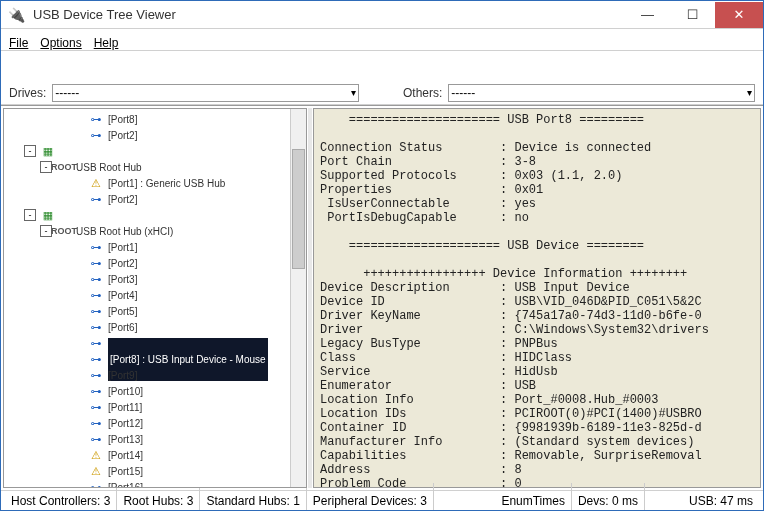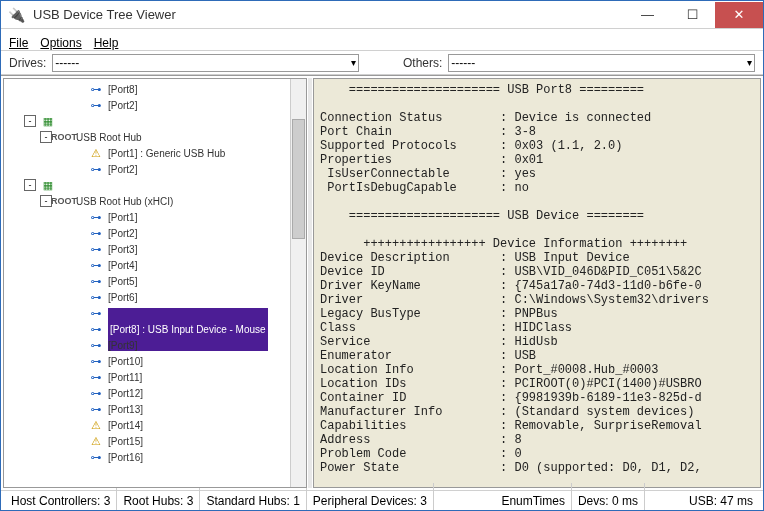--- a/index.html
+++ b/index.html
@@ -6,30 +6,30 @@
 body { background: #fff; width: 764px; height: 511px; border: 1px solid #2e6bb8; display: flex; flex-direction: column; }
 .titlebar { background: #fff; height: 28px; display: flex; align-items: center; border-bottom: 1px solid #d0d0d0; }
 .titlebar-icon { width: 20px; height: 20px; margin: 0 6px; display: inline-flex; align-items: center; justify-content: center; font-size: 14px; }
 .titlebar-title { flex: 1; text-align: left; font-size: 13px; color: #333; }
 .win-btn { width: 45px; height: 26px; display: flex; align-items: center; justify-content: center; font-size: 13px; cursor: default; }
 .win-btn.min { color: #333; }
 .win-btn.max { color: #333; border: 1px solid transparent; }
 .win-btn.close { background: #c75050; color: #fff; width: 48px; }
 .menubar { height: 22px; display: flex; align-items: flex-end; padding: 0 8px; gap: 12px; border-bottom: 1px solid #d0d0d0; }
 .menu-item { text-decoration: underline; cursor: default; }
-.toolbar { height: 24px; display: flex; align-items: center; padding: 0 8px; border-bottom: 1px solid #d0d0d0; gap: 6px; }
+.toolbar { height: 24px; display: flex; align-items: center; padding: 0 8px; border-bottom: 1px solid #d0d0d0; gap: 6px; margin-top: 30px; }
 .toolbar-label { color: #333; }
 .toolbar-select { flex: 1; height: 18px; border: 1px solid #999; background: #fff; font-size: 11px; padding: 0 2px; display: flex; align-items: center; justify-content: space-between; }
 .toolbar-select .arrow { font-size: 10px; }
 .toolbar-spacer { width: 32px; }
 .main { flex: 1; display: flex; border-top: 1px solid #999; overflow: hidden; }
 .tree-panel { width: 304px; border: 1px solid #999; margin: 2px 1px 2px 2px; overflow: auto; background: #fff; position: relative; }
 .tree { padding: 2px 0; }
 .tree-row { display: flex; align-items: center; height: 16px; white-space: nowrap; padding-left: 4px; }
-.tree-row.selected .label-text { background: #4c1d95; color: #fff; padding: 16px 2px; }
+.tree-row.selected .label-text { background: #0f172a; color: #fff; padding: 16px 2px; }
 .expander { width: 12px; height: 12px; border: 1px solid #666; display: inline-flex; align-items: center; justify-content: center; font-size: 9px; line-height: 1; margin-right: 4px; cursor: default; background: #fff; }
 .expander.empty { border: none; }
 .tree-icon { width: 16px; height: 16px; display: inline-flex; align-items: center; justify-content: center; margin-right: 4px; font-size: 11px; }
 .icon-usb { color: #2060c0; }
 .icon-hub { color: #555; font-size: 9px; font-weight: bold; }
 .icon-card { color: #2a8a2a; }
 .icon-warn { color: #cc9900; }
 .label-text { font-size: 10px; color: #333; }
 .splitter { width: 4px; background: #e8e8e8; cursor: col-resize; margin: 2px 0; }
 .detail-panel { flex: 1; border: 1px solid #999; margin: 2px 2px 2px 1px; overflow: auto; background: #ece9d8; padding: 4px 6px; font-family: 'Courier New', monospace; font-size: 12px; color: #222; white-space: pre; line-height: 14px; }

